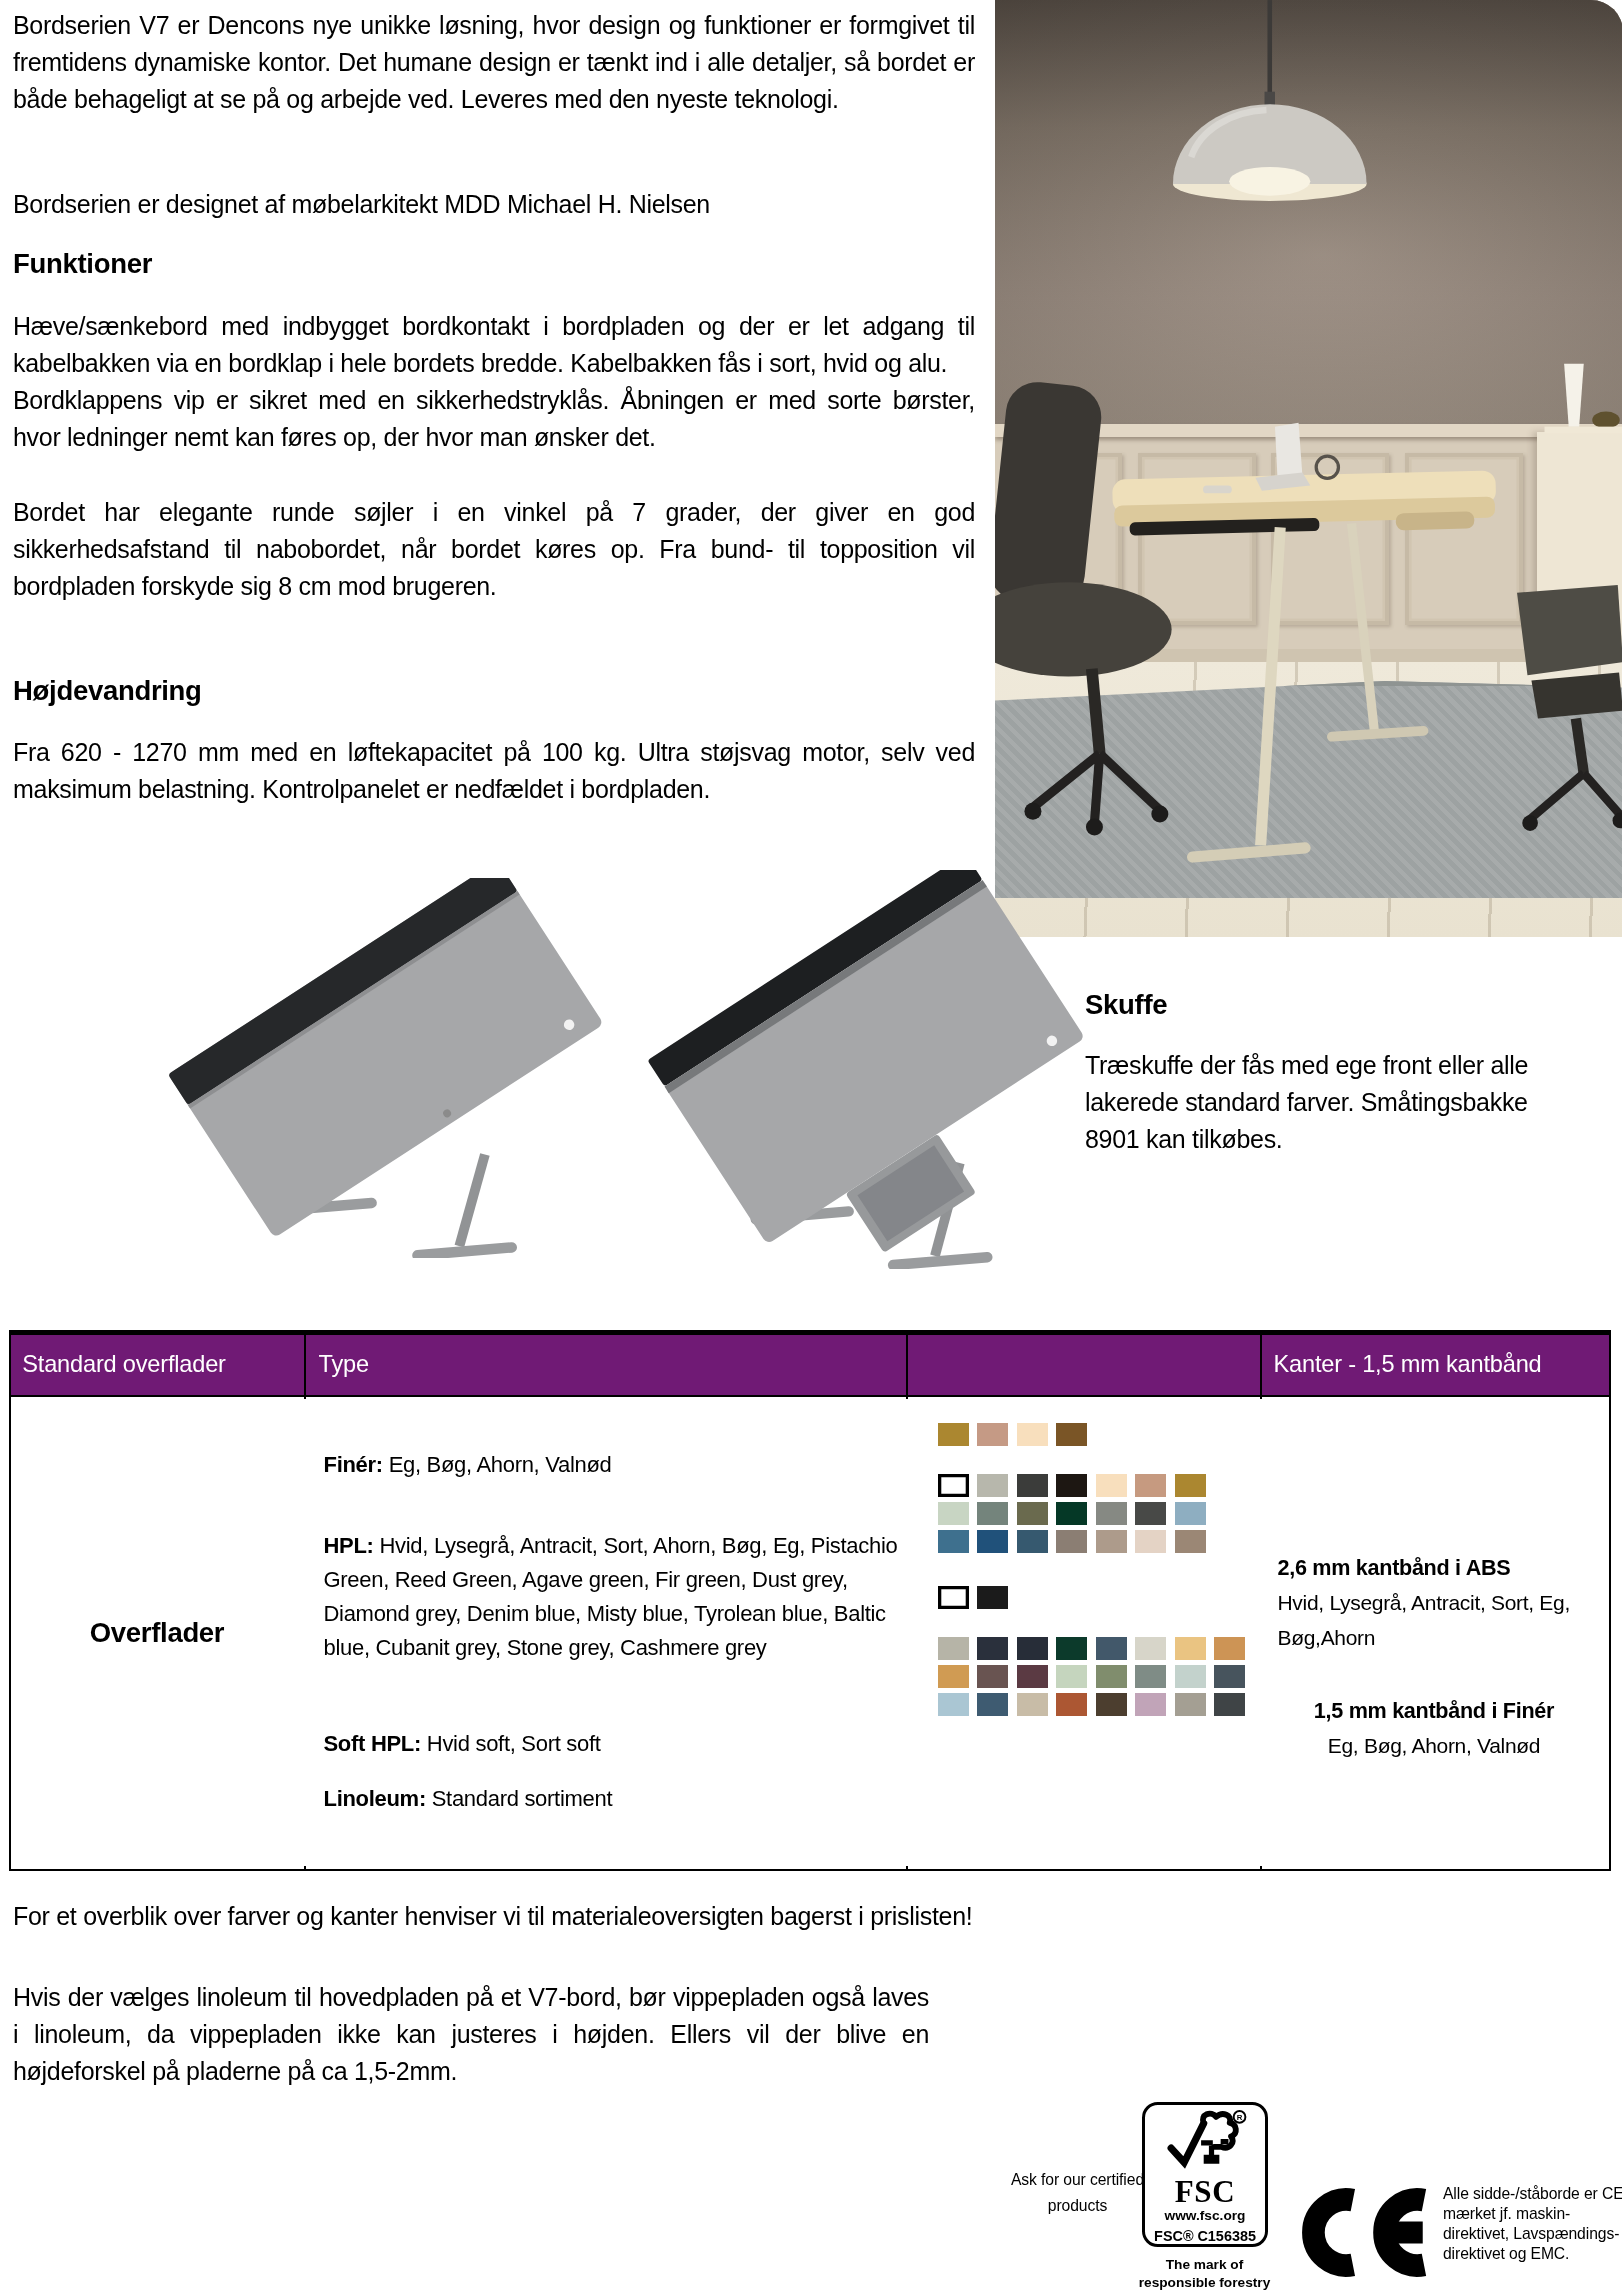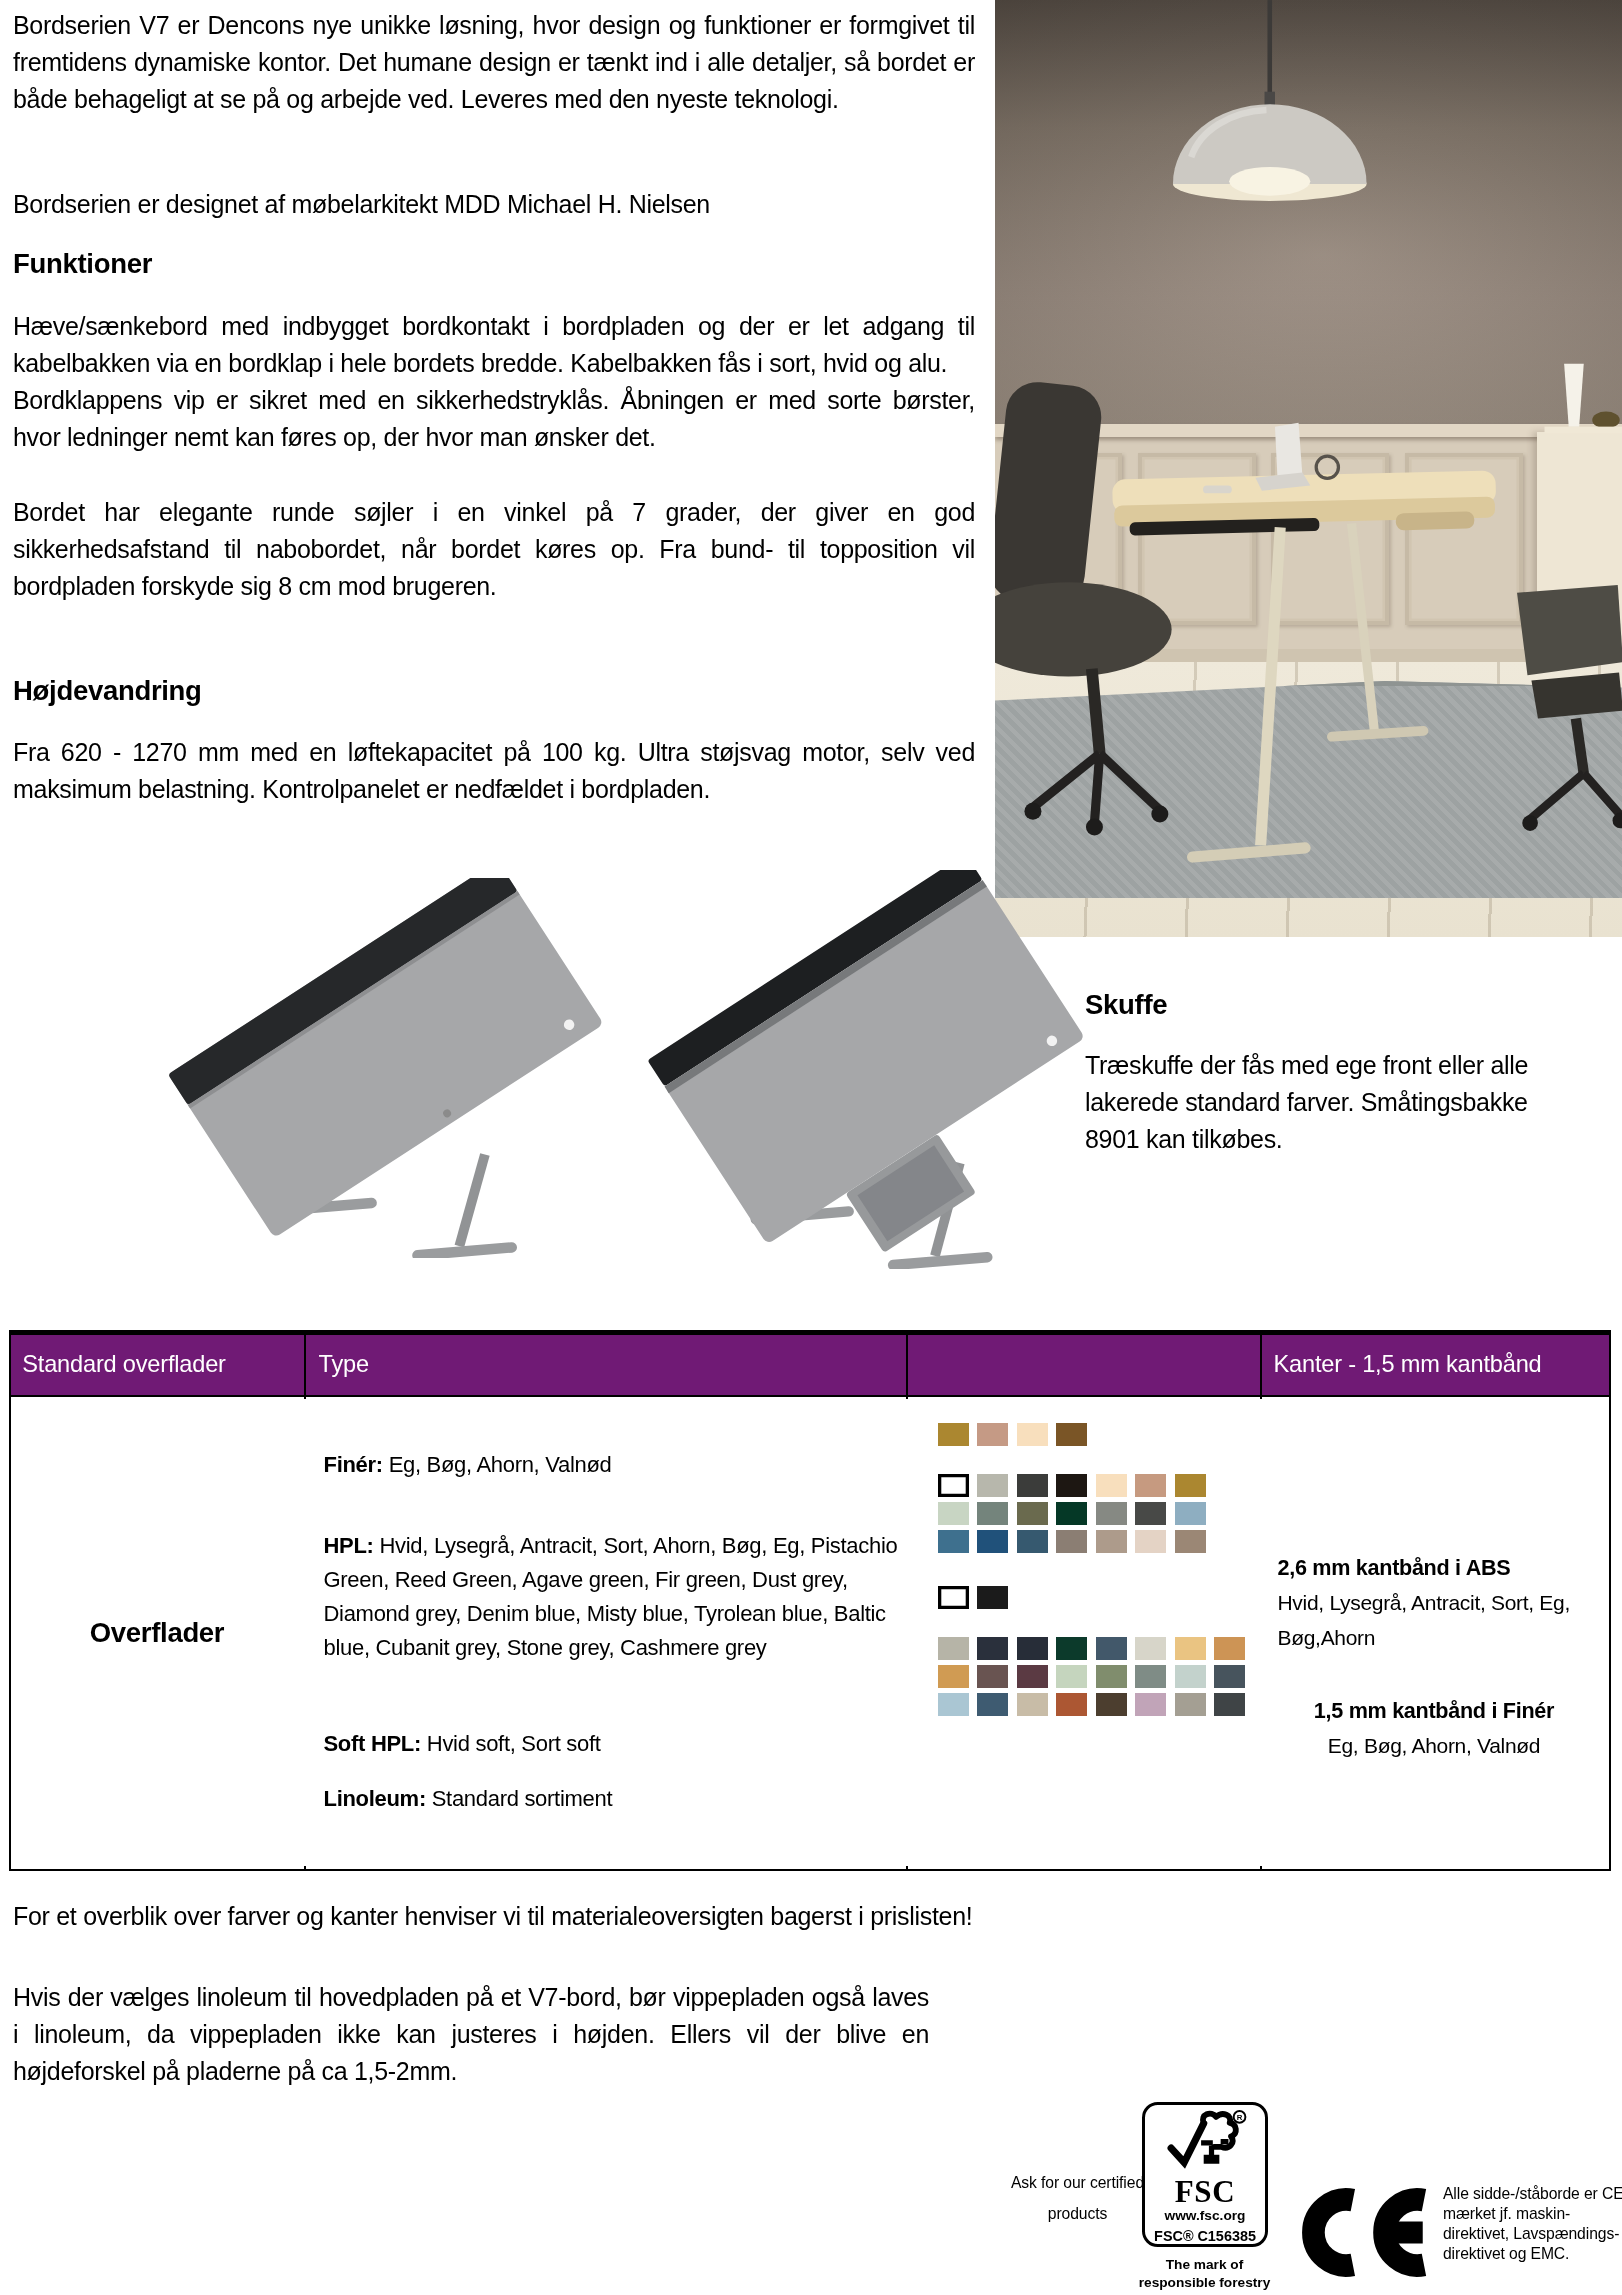--- a/index.html
+++ b/index.html
@@ -1,17 +1,17 @@
 <!DOCTYPE html>
 <html style="font-size:10.5px"><head>
 <meta charset="utf-8">
 <style>
   html,body{margin:0;padding:0;background:#ffffff;}
   #page{position:relative;width:1623px;height:2295px;background:#fff;overflow:hidden;
-        font-family:"Liberation Sans",sans-serif;color:#000;}
+        font-family:"Liberation Sans",sans-serif;color:#000;border-radius:32px;}
   .abs{position:absolute;}
   .body-txt{font-size:25px;line-height:37px;letter-spacing:-0.3px;}
   .just{text-align:justify;}
   .hd{font-size:27.5px;font-weight:bold;letter-spacing:-0.3px;}
 
   
   .photo{left:995px;top:0;width:628px;height:937px;overflow:hidden;background:#94867a;}
   .wall{position:absolute;left:0;top:0;width:628px;height:425px;
         background:radial-gradient(130% 100% at 52% 60%, rgba(255,255,255,0.10), rgba(0,0,0,0.28)),
                    linear-gradient(180deg,#574d44 0%,#7d7063 30%,#95867a 70%,#9e9082 100%);}
@@ -43,21 +43,21 @@
   .k-block{position:absolute;left:1267px;width:313px;font-size:21px;line-height:35px;letter-spacing:-0.3px;}
   .k-block b{font-size:21.6px;}
   .k-body{display:block;}
   .sw-row{position:absolute;display:flex;gap:8.5px;}
   .sw-grid7{position:absolute;display:grid;grid-template-columns:repeat(7,31px);column-gap:8.5px;row-gap:5.2px;}
   .sw-grid8{position:absolute;display:grid;grid-template-columns:repeat(8,31px);column-gap:8.5px;row-gap:5.2px;}
   .sw{width:31px;height:23px;}
   .sw-white{box-shadow:inset 0 0 0 3.3px #000;}
 
   
-  .ask{left:1006px;top:2167px;width:143px;font-size:15.7px;line-height:31px;text-align:center;letter-spacing:-0.1px;}
+  .ask{left:1006px;top:2167px;width:143px;font-size:15.7px;line-height:26px;text-align:center;letter-spacing:-0.1px;}
   .fsc-box{left:1142px;top:2102px;width:126px;height:145px;border:3.3px solid #000;border-radius:15.7px;box-sizing:border-box;text-align:center;}
   .fsc-brand{font-family:"Liberation Serif",serif;font-weight:bold;font-size:31px;line-height:31px;letter-spacing:0.7px;margin-top:1.3px;}
   .fsc-url{font-weight:bold;font-size:13.7px;line-height:17px;}
   .fsc-lic{font-weight:bold;font-size:14.4px;line-height:19.6px;margin-top:2.6px;}
   .fsc-mark{left:1126px;top:2256px;width:157px;font-size:13.7px;line-height:17.7px;font-weight:bold;text-align:center;}
   .ce-text{left:1443px;top:2184px;width:186px;font-size:15.7px;line-height:20px;letter-spacing:-0.1px;}
 </style>
 </head>
 <body>
 

